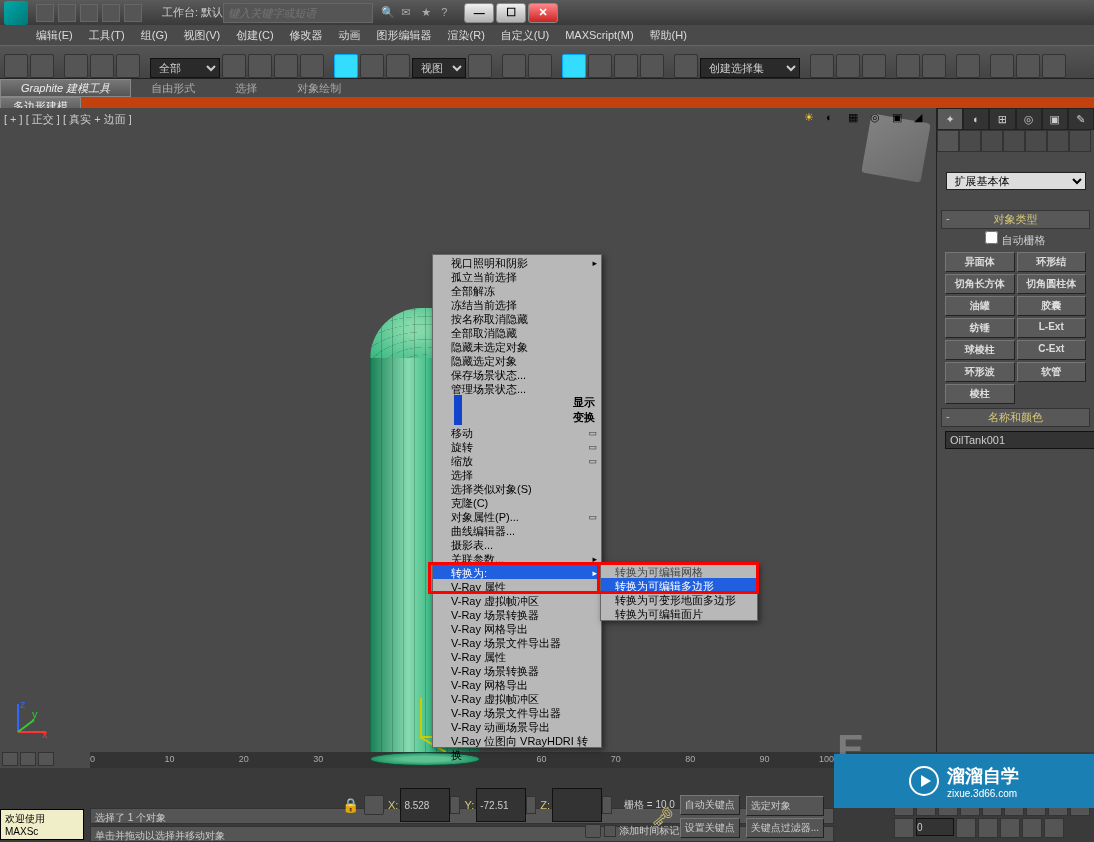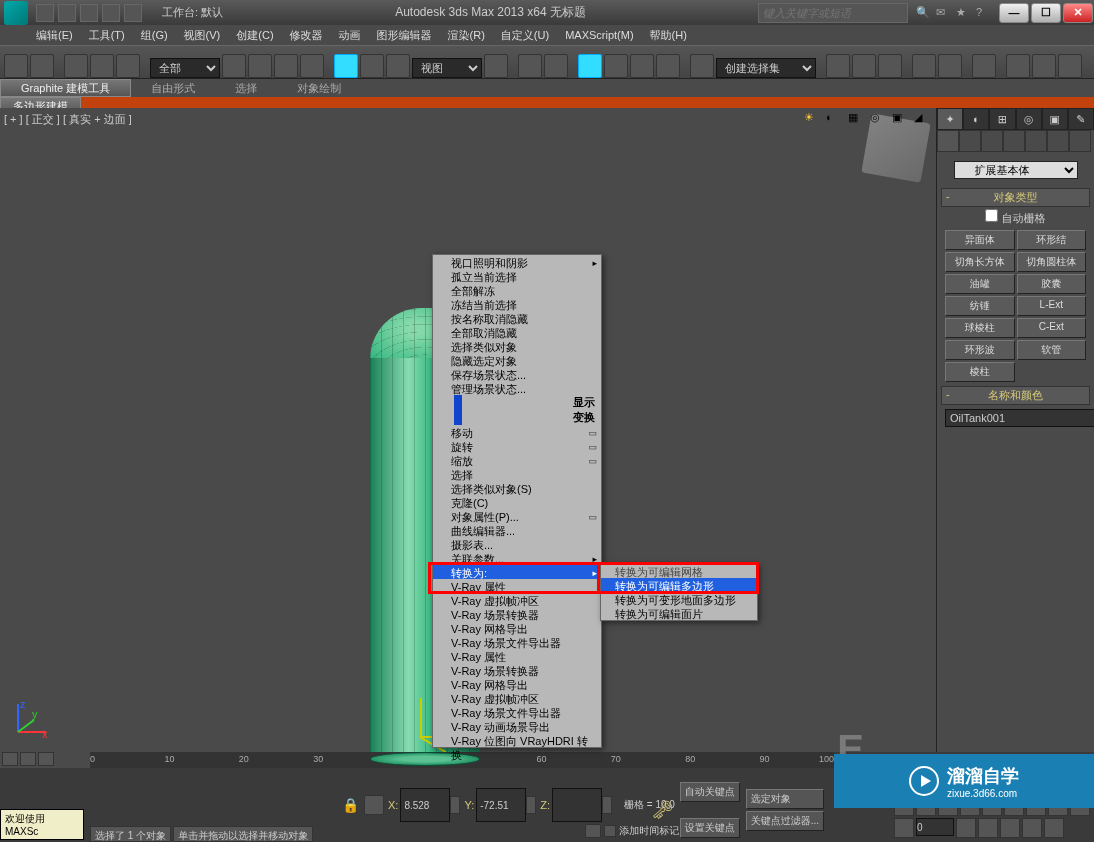--- a/index.html
+++ b/index.html
@@ -27,21 +27,21 @@
 
 
 .main-toolbar { height: 34px; background: linear-gradient(#555, #444); display: flex; align-items: flex-end; padding: 0 4px; gap: 2px; border-top: 1px solid #666; border-bottom: 1px solid #222; }
 .tb-btn { width: 24px; height: 24px; background: #555; border: 1px solid #333; border-radius: 2px; }
 .tb-sep { width: 6px; }
 .tb-select { height: 20px; background: #2a2a2a; border: 1px solid #111; color: #ccc; padding: 0 4px; }
 .tb-highlight { background: #3df; border: 1px solid #0af; }
 
 
 .graphite-bar { height: 18px; background: #4a4a4a; display: flex; align-items: center; }
-.graphite-tab { background: linear-gradient(#777, #555); border: 1px solid #888; color: #eee; padding: 1px 20px; height: 18px; }
+.graphite-tab { background: linear-gradient(#777, #555); border: 1px solid #888; color: #eee; padding: 1px 20px; height: 18px; font-style: italic; }
 .graphite-item { color: #aaa; padding: 0 20px; }
 
 
 .polymodel-bar { height: 18px; background: #c2410c; display: flex; }
 .polymodel-tab { background: linear-gradient(#777, #555); border: 1px solid #888; color: #eee; padding: 1px 12px; }
 
 
 .viewport-area { position: absolute; top: 108px; left: 0; right: 158px; bottom: 90px; background: #4a4a4a; }
 .viewport-label { position: absolute; top: 4px; left: 4px; color: #ccc; font-size: 11px; }
 .viewport-axis { position: absolute; bottom: 10px; left: 10px; }
@@ -82,27 +82,27 @@
 
 .red-box { position: absolute; border: 3px solid #f00; z-index: 20; }
 
 
 .cmd-panel { position: absolute; top: 108px; right: 0; width: 158px; bottom: 90px; background: #4a4a4a; border-left: 1px solid #222; }
 .cmd-tabs { height: 22px; display: flex; background: #333; }
 .cmd-tab { flex: 1; border: 1px solid #222; display: flex; align-items: center; justify-content: center; color: #ccc; }
 .cmd-tab.active { background: #5a5a5a; }
 .cmd-subtabs { height: 22px; display: flex; background: #4a4a4a; }
 .cmd-subtab { width: 22px; height: 22px; border: 1px solid #333; }
-.cmd-dropdown { width: 124px; margin: 9px auto; height: 18px; background: #ddd; border: 1px solid #222; color: #000; padding: 0 16px; display: block; }
+.cmd-dropdown { width: 140px; margin: 20px auto; height: 18px; background: #ddd; border: 1px solid #222; color: #000; padding: 0 4px; display: block; }
 .cmd-rollup { margin: 2px 4px; }
 .cmd-rollup-header { background: #585858; border: 1px solid #333; color: #d5c878; text-align: center; padding: 1px; position: relative; }
 .cmd-rollup-header .toggle { position: absolute; left: 4px; }
 .cmd-checkbox-row { text-align: center; padding: 2px; color: #ccc; }
 .cmd-buttons { display: grid; grid-template-columns: 1fr 1fr; gap: 2px; padding: 2px 4px; }
-.cmd-btn { background: #5a5a5a; border: 1px outset #777; color: #ddd; text-align: center; padding: 2px; font-size: 10px; }
+.cmd-btn { background: #5a5a5a; border: 1px outset #777; color: #ddd; text-align: center; padding: 2px; font-size: 10px; font-weight: bold; }
 .name-color { display: flex; gap: 4px; padding: 4px; align-items: center; }
 .name-input { flex: 1; background: #333; border: 1px solid #111; color: #ccc; padding: 1px 4px; height: 18px; }
 
 
 .vp-top-icons { position: absolute; top: 111px; right: 162px; display: flex; gap: 4px; }
 .vp-icon { width: 18px; height: 18px; }
 
 
 .bottom { position: absolute; left: 0; right: 0; bottom: 0; height: 90px; background: #3a3a3a; }
 .timeslider { height: 18px; background: #3a3a3a; display: flex; align-items: center; }
@@ -116,21 +116,21 @@
 .statusbar { display: flex; align-items: center; height: 40px; background: #3a3a3a; gap: 4px; padding: 0 4px; }
 .coord-box { display: flex; align-items: center; }
 .coord-box label { color: #d5c878; margin: 0 2px; }
 .coord-box input { width: 50px; height: 18px; background: #333; border: 1px solid #111; color: #ccc; padding: 16px 3px; font-size: 10px; }
 .coord-box .spin { width: 10px; height: 18px; background: #555; border: 1px solid #333; }
 .status-label { color: #ccc; font-size: 10px; }
 .anim-btn { background: #555; border: 1px outset #777; color: #ccc; padding: 2px 4px; font-size: 10px; }
 .play-controls { display: flex; gap: 2px; }
 .play-btn { width: 20px; height: 20px; background: #555; border: 1px solid #333; }
 .welcome { position: absolute; left: 0; bottom: 2px; background: #f0eec8; border: 1px solid #000; color: #000; padding: 2px 4px; font-size: 10px; width: 84px; }
-.prompt-line { position: absolute; left: 90px; bottom: 0; right: 260px; display: flex; gap: 2px; }
+.prompt-line { position: absolute; left: 90px; bottom: 0; right: 260px; display: flex; flex-direction: column; gap: 2px; }
 .prompt-text { background: #555; border: 1px solid #333; color: #ccc; padding: 2px 4px; height: 16px; font-size: 10px; }
 .add-time-tag { position: absolute; left: 585px; bottom: 2px; height: 16px; }
 .add-time-tag .chk { display: inline-block; width: 12px; height: 12px; border: 1px solid #333; background: #555; vertical-align: middle; }
 
 
 .watermark { position: absolute; right: 0; bottom: 34px; width: 260px; height: 54px; background: #1a7fb3; display: flex; align-items: center; justify-content: center; gap: 8px; color: #fff; z-index: 30; }
 .watermark .play-logo { width: 30px; height: 30px; border: 2px solid #fff; border-radius: 50%; display: flex; align-items: center; justify-content: center; }
 .watermark .play-logo::after { content: ''; border-left: 10px solid #fff; border-top: 6px solid transparent; border-bottom: 6px solid transparent; margin-left: 3px; }
 .watermark .txt { display: flex; flex-direction: column; }
 .watermark .big { font-size: 18px; font-weight: bold; }
@@ -145,21 +145,20 @@
 <div class="titlebar">
   <div class="app-icon"></div>
   <div class="qat">
     <div class="qat-btn"></div>
     <div class="qat-btn"></div>
     <div class="qat-btn"></div>
     <div class="qat-btn"></div>
     <div class="qat-btn"></div>
   </div>
   <span class="workspace-label">工作台: 默认</span>
-  <span class="title-text">Autodesk 3ds Max  2013 x64    无标题</span>
   <input class="search-box" placeholder="键入关键字或短语" style="">
   <div class="title-icons">
     <span>🔍</span>
     <span>✉</span>
     <span>★</span>
     <span>?</span>
   </div>
   <div class="win-buttons">
     <div class="win-btn win-min">—</div>
     <div class="win-btn win-max">☐</div>
@@ -192,21 +191,21 @@
   <div class="tb-sep"></div>
   <select class="tb-select" style="width:70px"><option>全部</option></select>
   <div class="tb-btn"></div>
   <div class="tb-btn"></div>
   <div class="tb-btn"></div>
   <div class="tb-btn"></div>
   <div class="tb-sep"></div>
   <div class="tb-btn tb-highlight"></div>
   <div class="tb-btn"></div>
   <div class="tb-btn"></div>
-  <select class="tb-select" style="width:70px"><option>视图</option></select>
+  <select class="tb-select" style="width:54px"><option>视图</option></select>
   <div class="tb-btn"></div>
   <div class="tb-sep"></div>
   <div class="tb-btn"></div>
   <div class="tb-btn"></div>
   <div class="tb-sep"></div>
   <div class="tb-btn tb-highlight"></div>
   <div class="tb-btn"></div>
   <div class="tb-btn"></div>
   <div class="tb-btn"></div>
   <div class="tb-sep"></div>
@@ -275,21 +274,21 @@
   <span class="vp-icon">◢</span>
 </div>
 
 <div class="context-menu">
   <div class="ctx-item has-sub">视口照明和阴影</div>
   <div class="ctx-item">孤立当前选择</div>
   <div class="ctx-item">全部解冻</div>
   <div class="ctx-item">冻结当前选择</div>
   <div class="ctx-item">按名称取消隐藏</div>
   <div class="ctx-item">全部取消隐藏</div>
-  <div class="ctx-item">选择类似对象</div>
+  <div class="ctx-item">隐藏未选定对象</div>
   <div class="ctx-item">隐藏选定对象</div>
   <div class="ctx-item">保存场景状态...</div>
   <div class="ctx-item">管理场景状态...</div>
   <div class="ctx-header-strip">
       <div class="strip"></div>
       <div class="lbl">显示</div>
     </div>
   <div class="ctx-header-strip">
       <div class="strip"></div>
       <div class="lbl">变换</div>
@@ -435,21 +434,21 @@
   </div>
 
   <div class="add-time-tag">
     <span class="tb-btn" style="display:inline-block;width:16px;height:14px;vertical-align:middle"></span>
     <span class="chk"></span>
     <span class="status-label">添加时间标记</span>
   </div>
 
   <div style="position:absolute; right:270px; bottom:4px; display:flex; align-items:center; gap:6px;">
     <div class="lock-icon" style="font-size:18px">🗝</div>
-    <div style="display:flex; flex-direction:column; gap:16px;">
+    <div style="display:flex; flex-direction:column; gap:3px;">
       <div class="anim-btn">自动关键点</div>
       <div class="anim-btn">设置关键点</div>
     </div>
     <div style="display:flex; flex-direction:column; gap:2px;">
       <div class="anim-btn">选定对象</div>
       <div class="anim-btn">关键点过滤器...</div>
     </div>
   </div>
 
   <div style="position:absolute; right:4px; bottom:4px; display:flex; flex-direction:column; gap:2px;">

